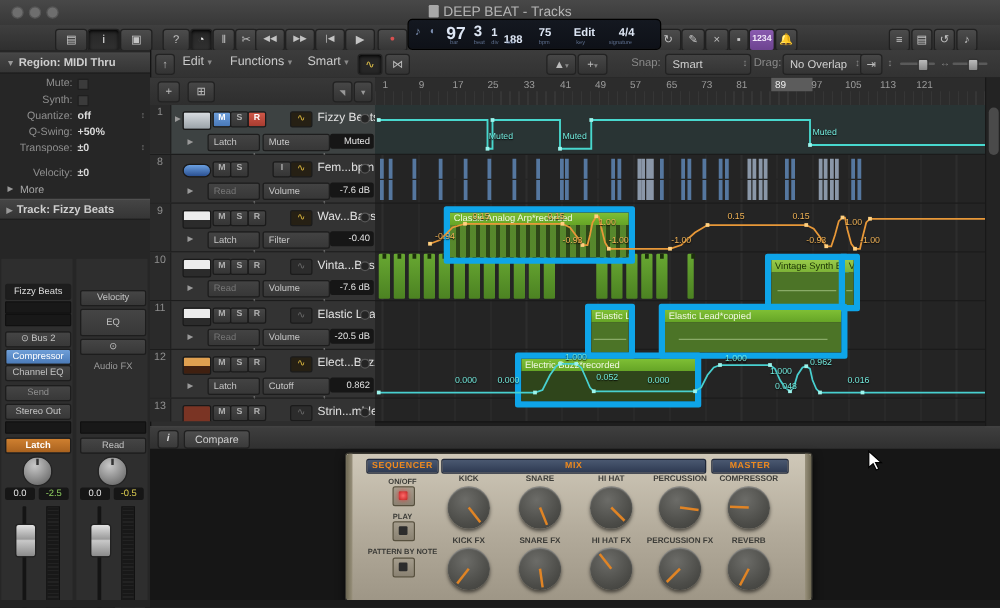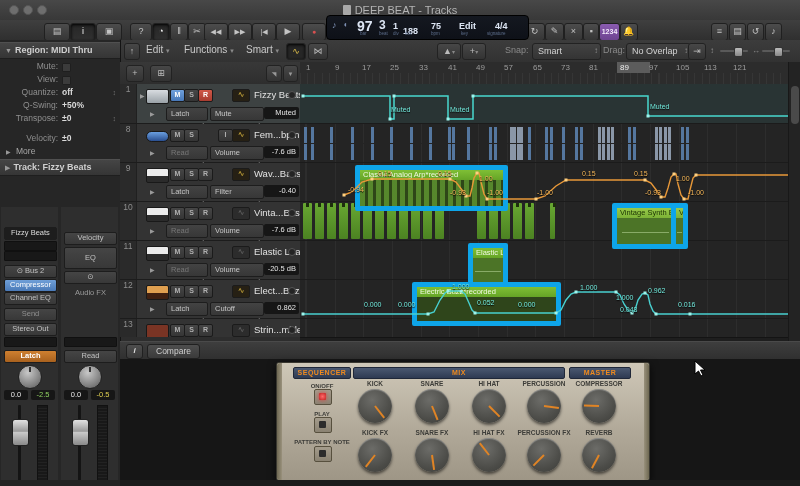--- a/index.html
+++ b/index.html
@@ -209,21 +209,21 @@
   </div>
 
   <div id="inspector" class="abs">
     <div class="secbar" style="top:2px"><span class="tri">▼</span><span>Region: MIDI Thru</span></div>
     <div id="iparams">
         <div class="prow" style="top: 20px;">
           <div class="plab">Mute:</div>
           <div class="pchk"></div>
         </div>
         <div class="prow" style="top: 33px;">
-          <div class="plab">View:</div>
+          <div class="plab">Synth:</div>
           <div class="pchk"></div>
         </div>
         <div class="prow" style="top: 46px;">
           <div class="plab">Quantize:</div>
           <div class="pval">off</div>
           <div class="pstep">↕</div>
         </div>
         <div class="prow" style="top: 59px;">
           <div class="plab">Q-Swing:</div>
           <div class="pval">+50%</div>
@@ -519,20 +519,26 @@
         </div>
       </div>
       <div class="rgn" style="left: 351px; top: 119px; width: 7px; height: 36px;">
         <div class="rgn-h dk">V</div>
         <div class="rgn-b" style="background: rgb(76, 116, 39);">
           <div style="position: absolute; left: 8%; top: 55%; width: 84%; height: 1px; background: rgba(230, 255, 200, 0.4);"></div>
         </div>
       </div>
       <div class="rgn" style="left: 148px; top: 159px; width: 30px; height: 34px;">
         <div class="rgn-h">Elastic L</div>
+        <div class="rgn-b" style="background: rgb(76, 116, 39);">
+          <div style="position: absolute; left: 8%; top: 55%; width: 84%; height: 1px; background: rgba(230, 255, 200, 0.4);"></div>
+        </div>
+      </div>
+      <div class="rgn" style="left: 207px; top: 159px; width: 141px; height: 34px;">
+        <div class="rgn-h">Elastic Lead*copied</div>
         <div class="rgn-b" style="background: rgb(76, 116, 39);">
           <div style="position: absolute; left: 8%; top: 55%; width: 84%; height: 1px; background: rgba(230, 255, 200, 0.4);"></div>
         </div>
       </div>
       <div class="rgn" style="left: 92px; top: 198px; width: 139px; height: 34px;">
         <div class="rgn-h">Electric Buzz*recorded</div>
         <div class="rgn-b" style="background: rgb(47, 69, 27);"></div>
       </div>
       <svg width="488" height="253" viewBox="300 84 488 253" style="position: absolute; left: 0px; top: 0px; pointer-events: none;">
         <polyline points="303,96 390,96 390,119 394,119 394,96 448,96 448,119 473,119 473,96 648,96 648,116 799,116" fill="none" stroke="#48d8ce" stroke-width="1.5"></polyline>

